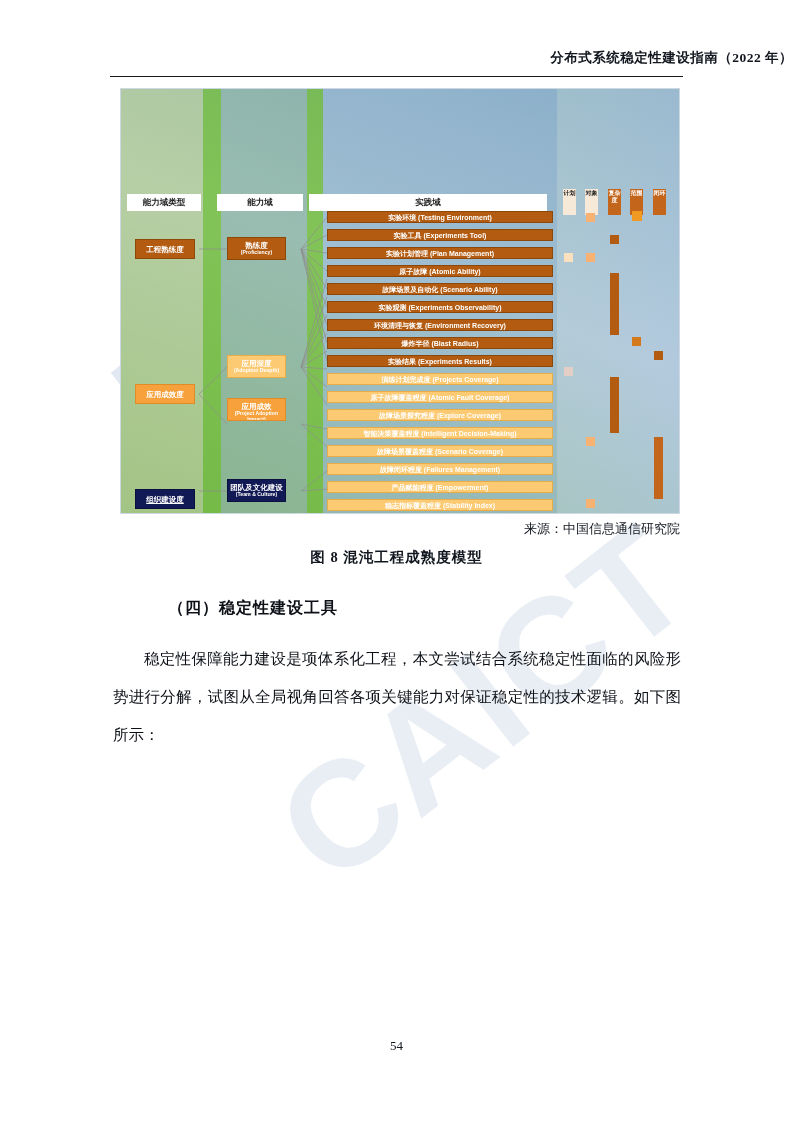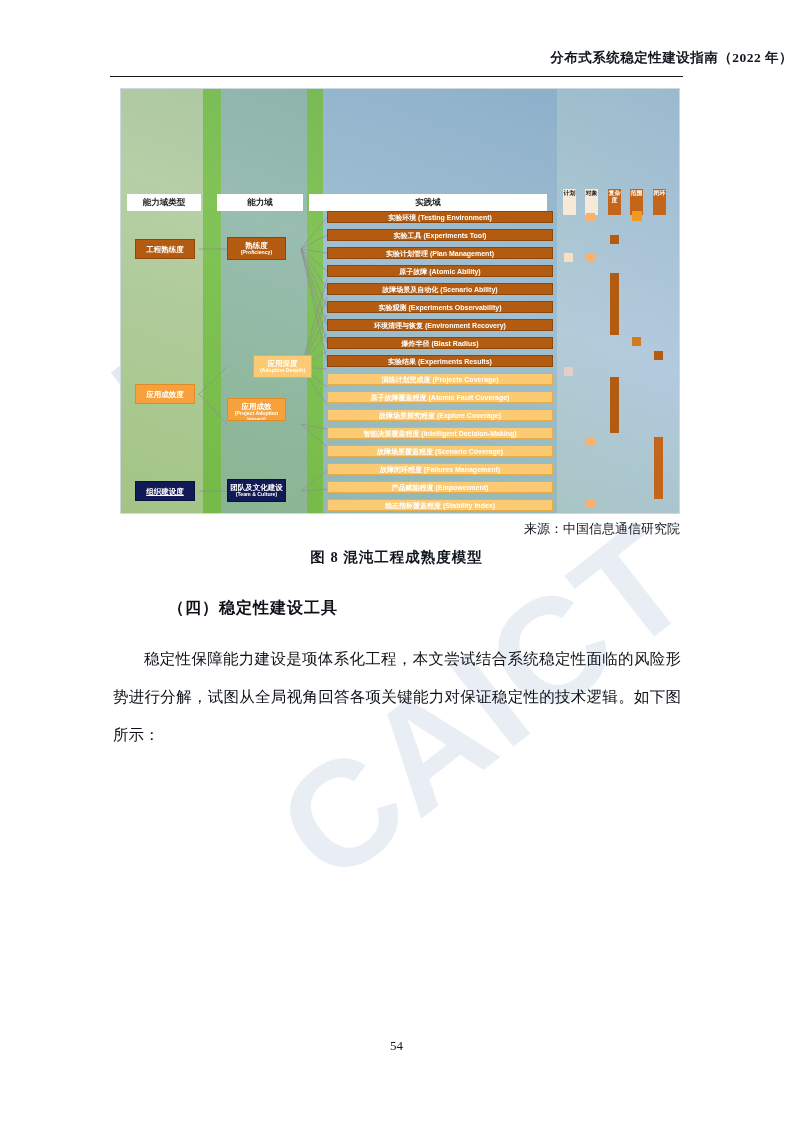--- a/index.html
+++ b/index.html
@@ -355,29 +355,29 @@
   <div class="vhead dark" style="left:487px;">复杂度</div>
   <div class="vhead dark" style="left:509px;">范围</div>
   <div class="vhead dark" style="left:532px;">闭环</div>
 
   <div class="nodebox lvl1 c-brown" style="left:14px; top:150px;">
     <span class="cn">工程熟练度</span>
   </div>
   <div class="nodebox lvl1 c-orange" style="left:14px; top:295px;">
     <span class="cn">应用成效度</span>
   </div>
-  <div class="nodebox lvl1 c-navy" style="left:14px; top:392px;text-decoration:underline;">
+  <div class="nodebox lvl1 c-navy" style="left:14px; top:400px;text-decoration:underline;">
     <span class="cn">组织建设度</span>
   </div>
 
   <div class="nodebox lvl2 c-brown" style="top:148px;">
     <span class="cn">熟练度</span>
     <span class="en">(Proficiency)</span>
   </div>
-  <div class="nodebox lvl2 c-yellow" style="top:266px;margin-left:26px;">
+  <div class="nodebox lvl2 c-yellow" style="top:266px;">
     <span class="cn">应用深度</span>
     <span class="en">(Adoption Deepth)</span>
   </div>
   <div class="nodebox lvl2 c-orange" style="top:309px;">
     <span class="cn">应用成效</span>
     <span class="en">(Project Adoption Impact)</span>
   </div>
   <div class="nodebox lvl2 c-navy" style="top:390px;">
     <span class="cn">团队及文化建设</span>
     <span class="en">(Team &amp; Culture)</span>

